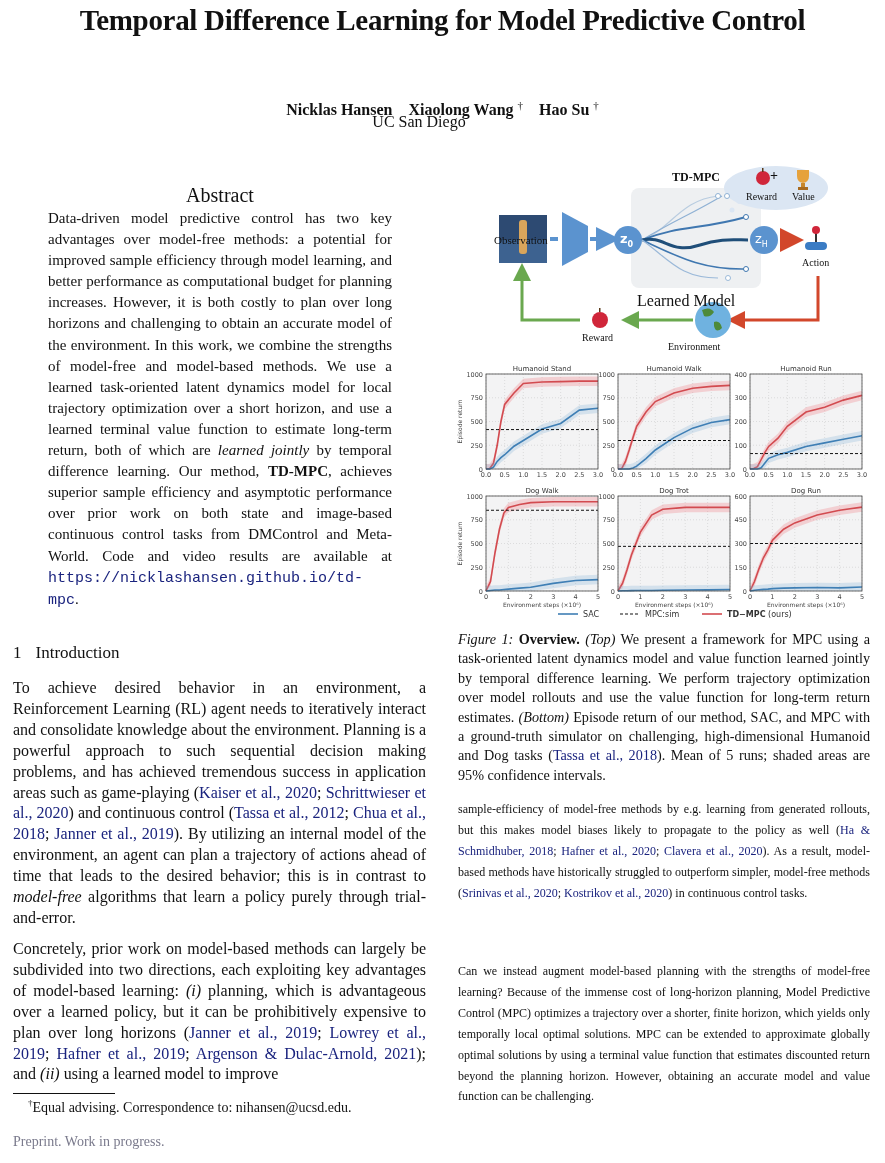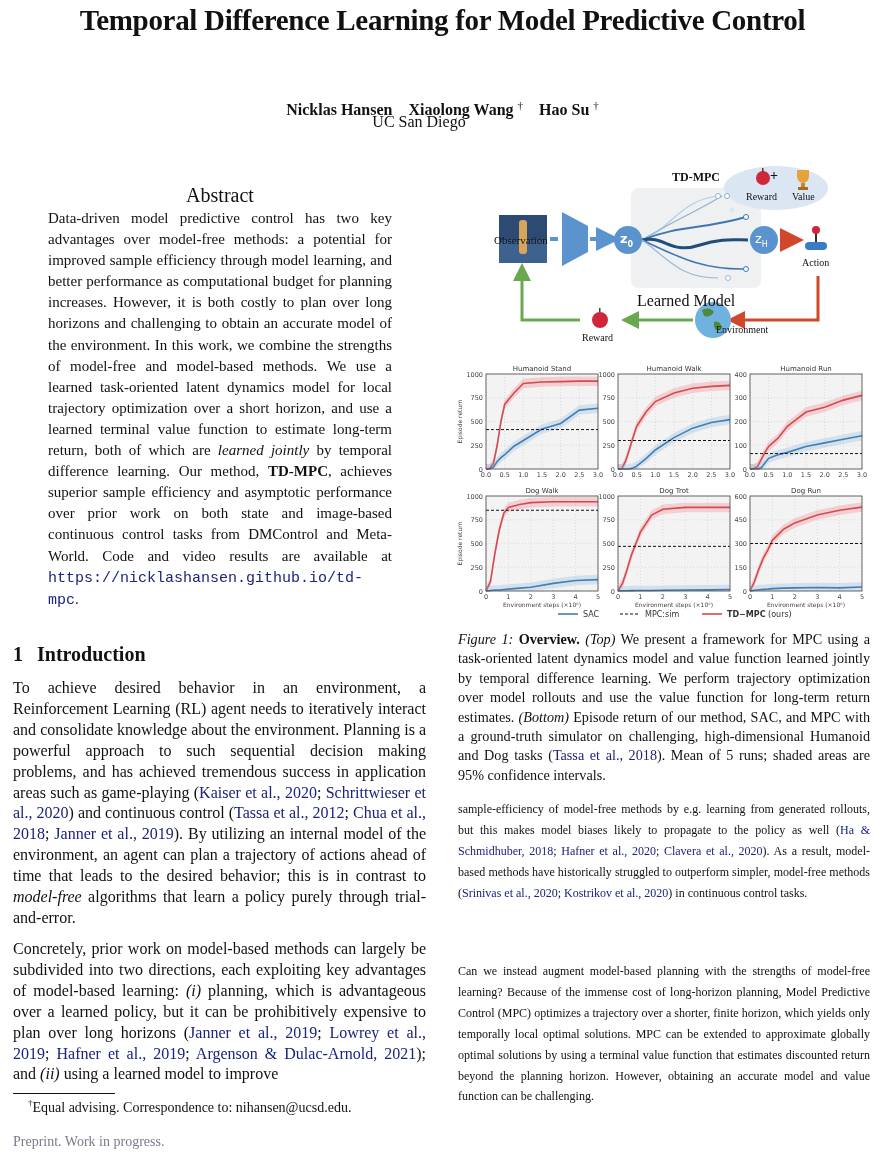--- a/index.html
+++ b/index.html
@@ -13,21 +13,21 @@
   #authors { position: absolute; top: 87px; left: 0; width: 885px; text-align: center;
              font-size: 16px; font-weight: bold; margin-top: 12px; }
   #authors sup { font-weight: normal; font-size: 11px; }
   #affil { position: absolute; top: 113px; left: 0; width: 838px; text-align: center; font-size: 16px; }
 
   #abstract-head { position: absolute; top: 184px; left: 48px; width: 344px; text-align: center;
                    font-size: 20px; font-weight: normal; }
   #abstract-body { position: absolute; top: 199px; left: 48px; width: 344px; font-size: 15px;
                    line-height: 21.1px; text-align: justify; hyphens: manual; margin-top: 9px; }
 
-  #intro-head { position: absolute; top: 643px; left: 13px; font-size: 20px; font-weight: bold; }
+  #intro-head { position: absolute; top: 643px; left: 13px; font-size: 17px; font-weight: normal; }
   #intro-head .num { margin-right: 14px; }
   .col-left-p { position: absolute; left: 13px; width: 413px; font-size: 16px; line-height: 20.9px; text-align: justify; }
   #intro-p1 { top: 678px; }
   #intro-p2 { top: 939px; }
   #fn-rule { position: absolute; top: 1093px; left: 13px; width: 102px; border-top: 1px solid #111; }
   #footnote { position: absolute; top: 1098px; left: 28px; font-size: 14px; }
   #footnote sup { font-size: 9px; }
   #preprint { position: absolute; top: 1134px; left: 13px; font-size: 14px; color: #7a7a8c; }
 
   .col-right-p { position: absolute; left: 458px; width: 412px; font-size: 12px; line-height: 20.9px; text-align: justify; }
@@ -157,21 +157,21 @@
   </svg>
   <div class="dlabel" style="left:232px; top:10px; font-weight:bold; font-size:12px;">TD-MPC</div>
   <div class="dlabel" style="left:54px; top:38px;margin-top:36px;">Observation</div>
   <div class="dlabel" style="left:180px; top:71px; color:#fff; font-family:'DejaVu Sans',sans-serif; font-weight:bold; font-size:13px;"><span>z</span><sub style="font-size:8px;">0</sub></div>
   <div class="dlabel" style="left:315px; top:71px; color:#fff; font-family:'DejaVu Sans',sans-serif; font-weight:normal; font-size:13px;"><span>z</span><sub style="font-size:8px;">H</sub></div>
   <div class="dlabel" style="left:197px; top:112px; font-size:16px;margin-top:20px;">Learned Model</div>
   <div class="dlabel" style="left:330px; top:8px; font-weight:bold; font-size:14px;">+</div>
   <div class="dlabel" style="left:306px; top:31px; font-size:10px;">Reward</div>
   <div class="dlabel" style="left:352px; top:31px; font-size:10px;">Value</div>
   <div class="dlabel" style="left:362px; top:97px; font-size:10px;">Action</div>
-  <div class="dlabel" style="left:228px; top:164px; font-size:10px;margin-left:48px;">Environment</div>
+  <div class="dlabel" style="left:228px; top:181px; font-size:10px;">Environment</div>
   <div class="dlabel" style="left:142px; top:172px; font-size:10px;">Reward</div>
 </div>
 
 <div id="charts">
   <svg id="charts-svg" width="435" height="268">
       <rect x="36" y="14" width="112" height="95" fill="#f3f3f4"></rect>
       <line x1="36" x2="148" y1="109" y2="109" stroke="#ccc" stroke-dasharray="1,2" stroke-width="0.6"></line>
       <text x="33" y="111.5" font-size="6.5" text-anchor="end" fill="#444">0</text>
       <line x1="36" x2="148" y1="85.25" y2="85.25" stroke="#ccc" stroke-dasharray="1,2" stroke-width="0.6"></line>
       <text x="33" y="87.75" font-size="6.5" text-anchor="end" fill="#444">250</text>

